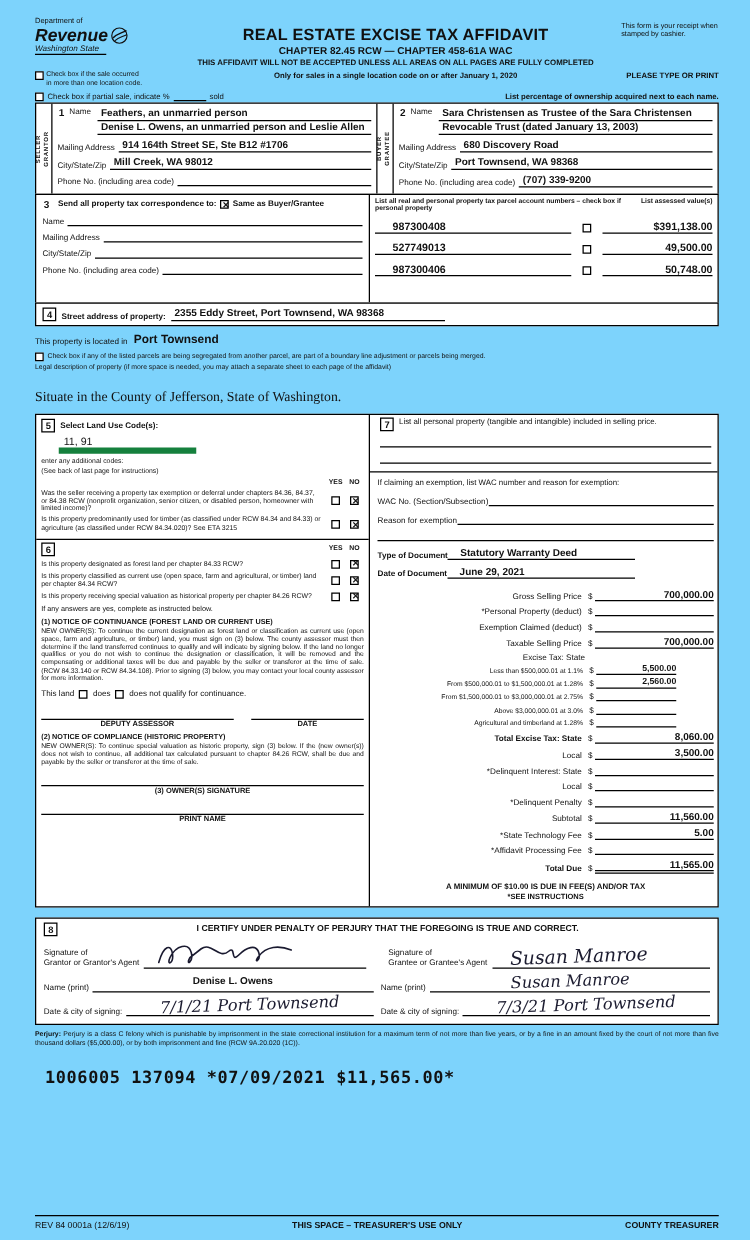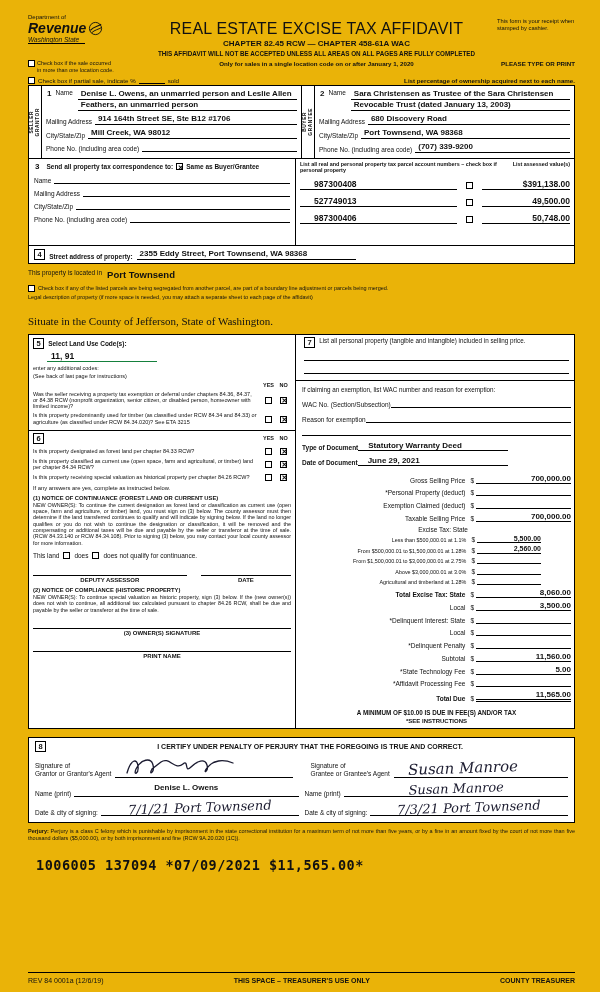--- a/index.html
+++ b/index.html
@@ -1,36 +1,36 @@
 <!DOCTYPE html>
 <html><head>
 <meta charset="utf-8">
 <style>
   *{margin:0;padding:0;box-sizing:border-box}
   html,body{background:#999}
-  .page{width:600px;height:992px;margin:0 auto;background:#eab308;color:#111;
+  .page{width:600px;height:992px;margin:0 auto;background:#7dd3fc;color:#111;
         font-family:"Liberation Sans",sans-serif;font-size:7px;
         padding:14px 25px 8px 28px;display:flex;flex-direction:column;overflow:hidden}
   .b{font-weight:bold}
   .tiny{font-size:5.5px;line-height:6.5px}
   .flabel{font-size:6.5px;white-space:nowrap}
   .fv{flex:1;border-bottom:1px solid #000;font-weight:bold;font-size:8px;min-height:10px;line-height:10px;padding:0 3px}
   .cb{display:inline-block;width:7px;height:7px;border:1px solid #000;vertical-align:middle;position:relative;background:#fff;flex:none}
   .cb.ck::after{content:"✕";position:absolute;left:0;top:-1.5px;width:7px;text-align:center;font-size:7px;line-height:9px;font-weight:bold}
   .box{border:1px solid #000;margin-top:-1px;background:#fff}
   .numbox{display:inline-block;border:1px solid #000;padding:0 2.5px;font-weight:bold;font-size:7.5px;line-height:9px;flex:none}
   .secnum{font-size:8px;font-weight:bold;margin:0 4px 0 1px}
   
   .hdr{display:flex;align-items:flex-start}
   .logo{width:108px;flex:none}
   .logo .dept{font-size:6px}
   .logo .rev{font-size:14px;font-weight:bold;font-style:italic;display:flex;align-items:center;gap:2px}
   .logo .state{font-size:6.5px;font-style:italic;border-bottom:1px solid #000;display:inline-block;padding-right:6px}
   .hdrc{flex:1;text-align:center;padding-top:6px}
-  .title{font-size:16px;font-weight:normal;letter-spacing:.2px}
+  .title{font-size:13px;font-weight:bold;letter-spacing:.2px}
   .chapter{font-size:8px;font-weight:bold;margin-top:1px}
   .warn{font-size:6.3px;font-weight:bold;margin-top:2px}
   .hdrr{width:78px;flex:none;font-size:5.8px;line-height:7px;padding-top:4px}
   .subrow{display:flex;align-items:flex-start;margin-top:3px}
   .mloc{display:flex;gap:2px;width:120px;flex:none}
   .center-note{flex:1;text-align:center;font-weight:bold;font-size:6.2px}
   .ptp{width:90px;flex:none;text-align:right;font-weight:bold;font-size:6.2px}
   .subrow2{display:flex;justify-content:space-between;align-items:flex-end;margin:4px 0 2px}
   .shortline{display:inline-block;width:26px;border-bottom:1px solid #000;height:7px}
   
@@ -50,31 +50,31 @@
   .s3r{flex:1;padding:2px 4px 4px;display:flex;flex-direction:column}
   .s3hdr{display:flex;gap:6px}
   .s3h1{flex:1;font-size:5.4px;line-height:6px;font-weight:bold}
   .s3h2{width:58px;font-size:5.4px;line-height:6px;font-weight:bold;text-align:right}
   .prow{display:flex;align-items:flex-end;margin-top:6px}
   .pnum{flex:1;border-bottom:1px solid #000;font-weight:bold;font-size:8.5px;padding-left:14px;min-height:10px}
   .prow .cb{margin:0 9px 1px}
   .pval{width:88px;border-bottom:1px solid #000;text-align:right;font-weight:bold;font-size:8.5px;min-height:10px}
   
   .s4row{display:flex;align-items:flex-end;padding:3px 5px}
-  .located{margin:5px 0 2px;display:flex;align-items:flex-start;gap:5px}
+  .located{margin:5px 0 2px;display:flex;align-items:flex-end;gap:5px}
   .locval{font-size:9.5px;font-weight:bold}
   .seg{display:flex;gap:3px;align-items:center;margin:3px 0 2px}
   .legal{font-family:"Liberation Serif",serif;font-size:11px;line-height:14px;margin:8px 0 0}
   .situate{font-family:"Liberation Serif",serif;font-size:11px;margin:14px 0 8px}
   
   .mid{display:flex}
   .midl{width:49%;border-right:1px solid #000;display:flex;flex-direction:column}
   .midr{flex:1;display:flex;flex-direction:column;padding:0 3px 4px 6px}
   .sec5{border-bottom:1px solid #000;padding:3px 4px 5px}
-  .luval{display:inline-block;width:110px;border-bottom:1px solid #15803d;font-weight:bold;font-size:8.5px;margin:2px 0 1px 14px;padding-left:4px}
+  .luval{display:inline-block;width:110px;border-bottom:5px solid #15803d;font-weight:normal;font-size:8.5px;margin:2px 0 1px 14px;padding-left:4px}
   .ynhead{display:flex;justify-content:flex-end;font-weight:bold;font-size:5.5px;margin-top:2px}
   .yn{display:inline-block;width:15px;text-align:center;font-weight:bold;font-size:5.5px}
   .qrow{display:flex;align-items:center;margin-top:3px}
   .qtext{flex:1;font-size:5.5px;line-height:6.3px;padding-right:3px}
   .qcell{width:15px;text-align:center;flex:none}
   .sec6{padding:2px 4px 6px;display:flex;flex-direction:column;flex:1}
   .s6top{display:flex;align-items:center}
   .flex1{flex:1}
   .ifyes{font-size:5.8px;margin-top:4px}
   .ntitle{font-size:5.8px;font-weight:bold;margin-top:4px}
@@ -182,22 +182,22 @@
     <div class="party">
       <div class="vstrip">
         <span class="vtxt">SELLER</span>
         <span class="vtxt">GRANTOR</span>
       </div>
       <div class="pbody">
         <div class="frow" style="align-items:flex-start;margin-top:1px">
           <span class="secnum">1</span>
           <span class="flabel">Name</span>
           <div class="nameblock">
+            <div class="fv">Feathers, an unmarried person</div>
             <div class="fv">Denise L. Owens, an unmarried person and Leslie Allen</div>
-            <div class="fv">Feathers, an unmarried person</div>
           </div>
         </div>
         <div class="frow">
           <span class="flabel">Mailing Address</span>
           <span class="fv">914 164th Street SE, Ste B12 #1706</span>
         </div>
         <div class="frow">
           <span class="flabel">City/State/Zip</span>
           <span class="fv">Mill Creek, WA 98012</span>
         </div>

